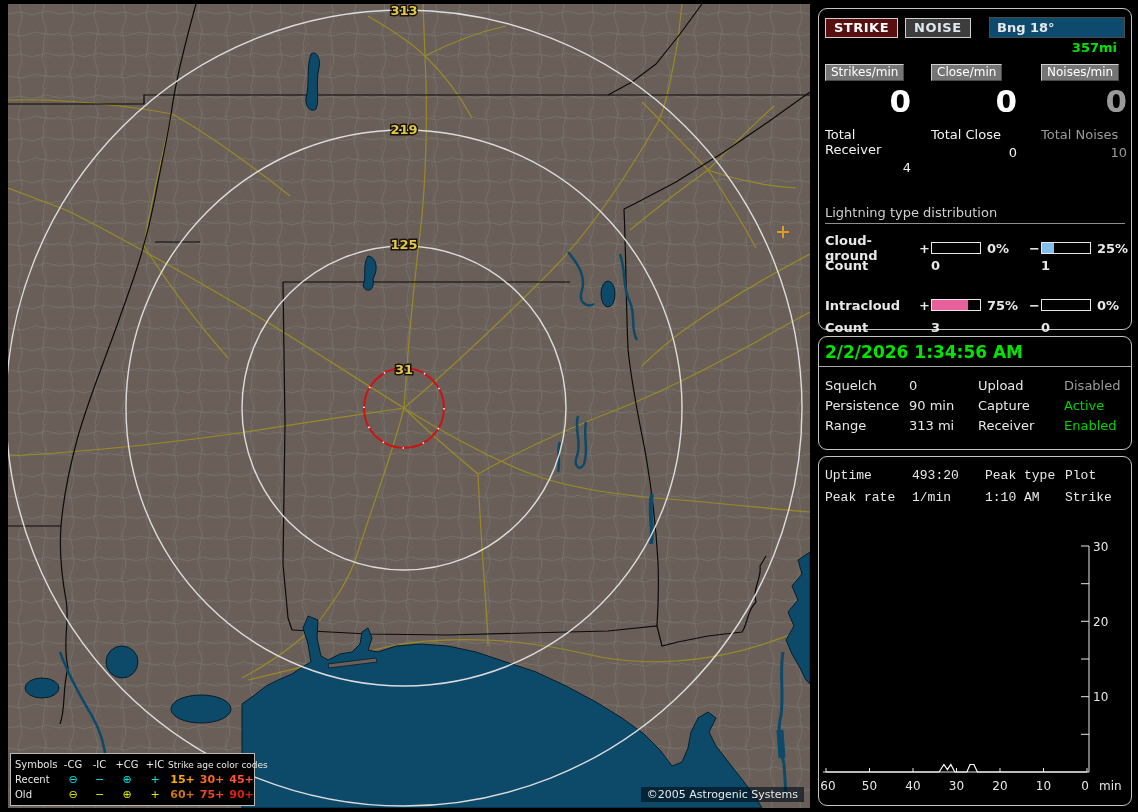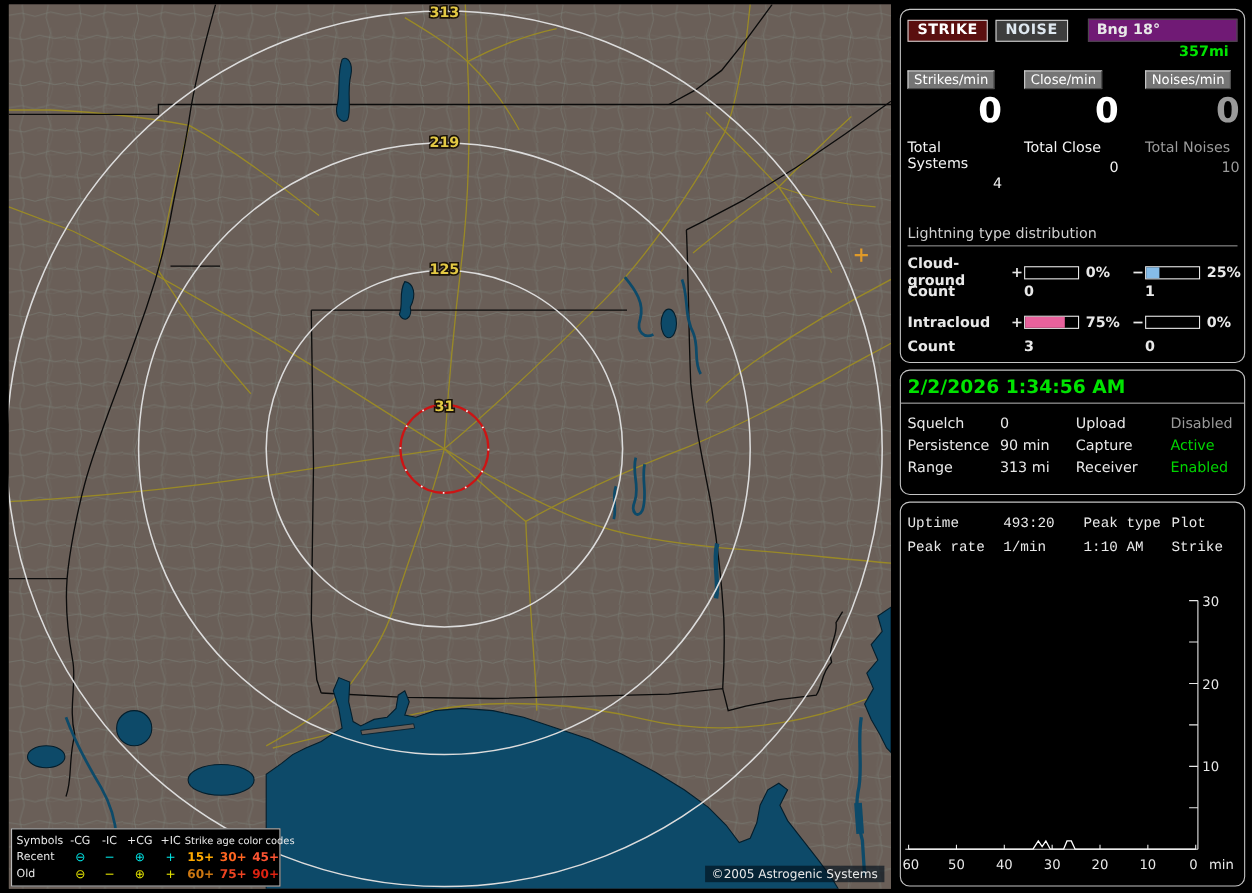--- a/index.html
+++ b/index.html
@@ -29,39 +29,39 @@
   #box1 { top:8px;  height:322px; }
   #box2 { top:336px; height:114px; }
   #box3 { top:456px; height:350px; }
 
   
   #btn-row { position:absolute; top:8px; left:6px; right:6px; display:flex; align-items:center; }
   .tab-btn { font-weight:bold; font-size:13px; padding:1px 8px 2px 8px; border:1px solid #cfcfcf;
     color:#fff; letter-spacing:0.5px; cursor:default; }
   #strike-btn { background:#5a0f0f; }
   #noise-btn  { background:#3d3d3d; margin-left:7px; color:#dfe8f0; }
-  #bng-box { margin-left:auto; width:136px; height:21px; background:#701a75;
+  #bng-box { margin-left:auto; width:136px; height:21px; background:#0c4a6e;
     border:1px solid #4a4a4a; display:flex; align-items:center; justify-content:space-between;
     padding:0 7px; font-weight:bold; font-size:13px; }
   .counter-col { position:absolute; top:55px; width:86px; }
   .rate-btn { display:inline-block; background:#757575; border:1px solid #cfcfcf;
     border-bottom-color:#4a4a4a; border-right-color:#4a4a4a; color:#fff; font-size:12px;
     padding:0 5px 1px 5px; cursor:default; }
   .big-num { text-align:right; font-size:31px; font-weight:bold; line-height:1; margin-top:5px; }
   .tot-lab { margin-top:10px; font-size:13px; }
   .tot-val { text-align:right; margin-top:3px; font-size:13px; }
 
   #dist { position:absolute; top:196px; left:6px; right:6px; }
   #dist-title { color:#cfcfcf; padding-bottom:3px; border-bottom:1px solid #909090; margin-bottom:9px; }
   .dist-row { display:grid; grid-template-columns:94px 12px 52px 46px 12px 52px 40px;
     align-items:center; height:20px; font-weight:bold; }
   .dist-row.counts { height:24px; font-weight:bold; }
   .bar { width:50px; height:12px; border:1px solid #e8e8e8; background:#000; }
   .bar > div { height:100%; }
-  .mt8 { margin-top:6px; }
+  .mt8 { margin-top:18px; }
 
   
   #datetime { color:#00e400; font-weight:bold; font-size:17px; padding:5px 6px 4px 6px;
     border-bottom:1px solid #a8a8a8; }
   .st-row { display:grid; grid-template-columns:84px 69px 86px auto; padding:0 6px;
     height:20px; align-items:center; }
   #status-rows { margin-top:8px; }
 
   
   .up-row { display:grid; grid-template-columns:87px 73px 80px auto; padding:0 6px;
@@ -198,21 +198,21 @@
     <span id="noise-btn" class="tab-btn">NOISE</span>
     <span id="bng-box">
       <span>Bng 18°</span>
       <span style="color: rgb(0, 228, 0); margin-top: 40px;">357mi</span>
     </span>
   </div>
 
   <div class="counter-col" style="left:6px">
     <span class="rate-btn">Strikes/min</span>
     <div class="big-num" style="color: rgb(255, 255, 255);">0</div>
-    <div class="tot-lab" style="color: rgb(242, 242, 242);">Total Systems</div>
+    <div class="tot-lab" style="color: rgb(242, 242, 242);">Total Receiver</div>
     <div class="tot-val" style="color: rgb(242, 242, 242);">4</div>
   </div>
   <div class="counter-col" style="left:112px">
     <span class="rate-btn">Close/min</span>
     <div class="big-num" style="color: rgb(255, 255, 255);">0</div>
     <div class="tot-lab" style="color: rgb(242, 242, 242);">Total Close</div>
     <div class="tot-val" style="color: rgb(242, 242, 242);">0</div>
   </div>
   <div class="counter-col" style="left:222px">
     <span class="rate-btn">Noises/min</span>

